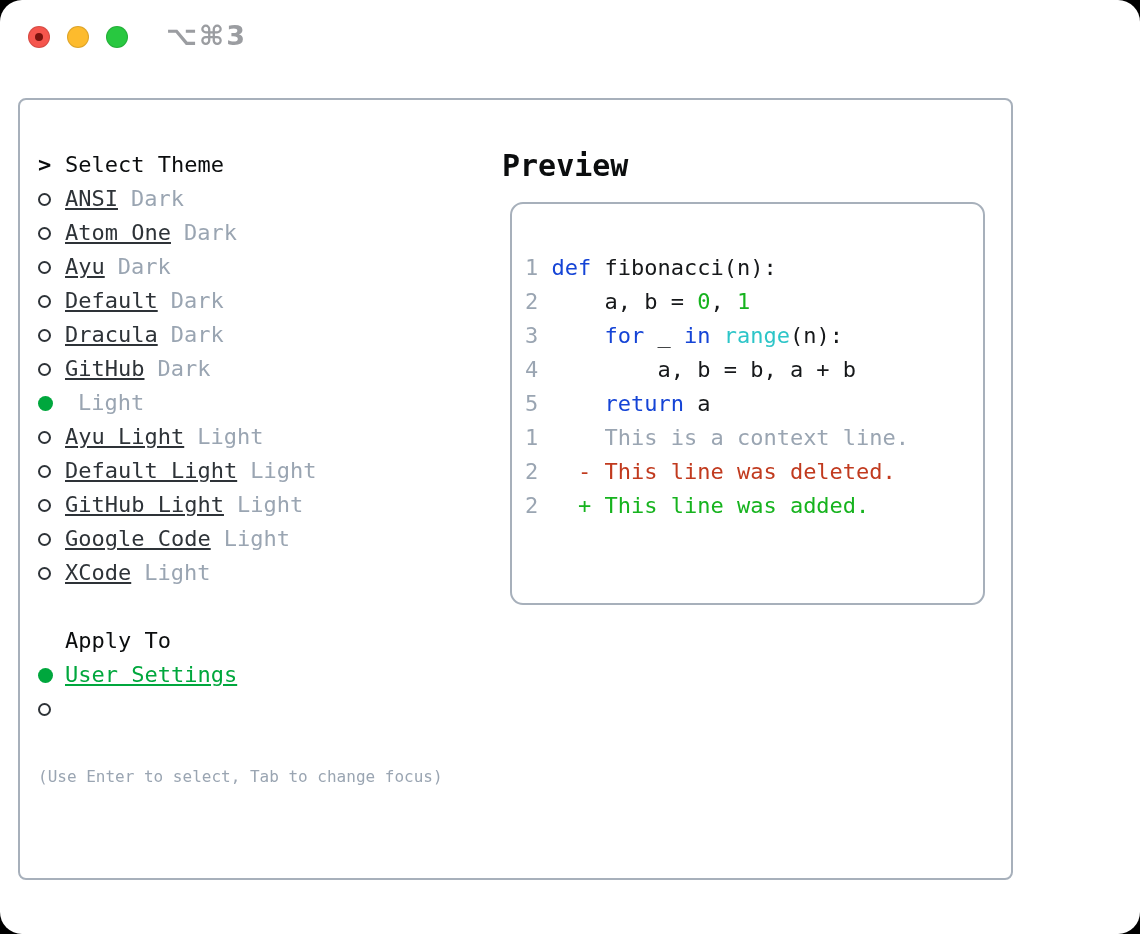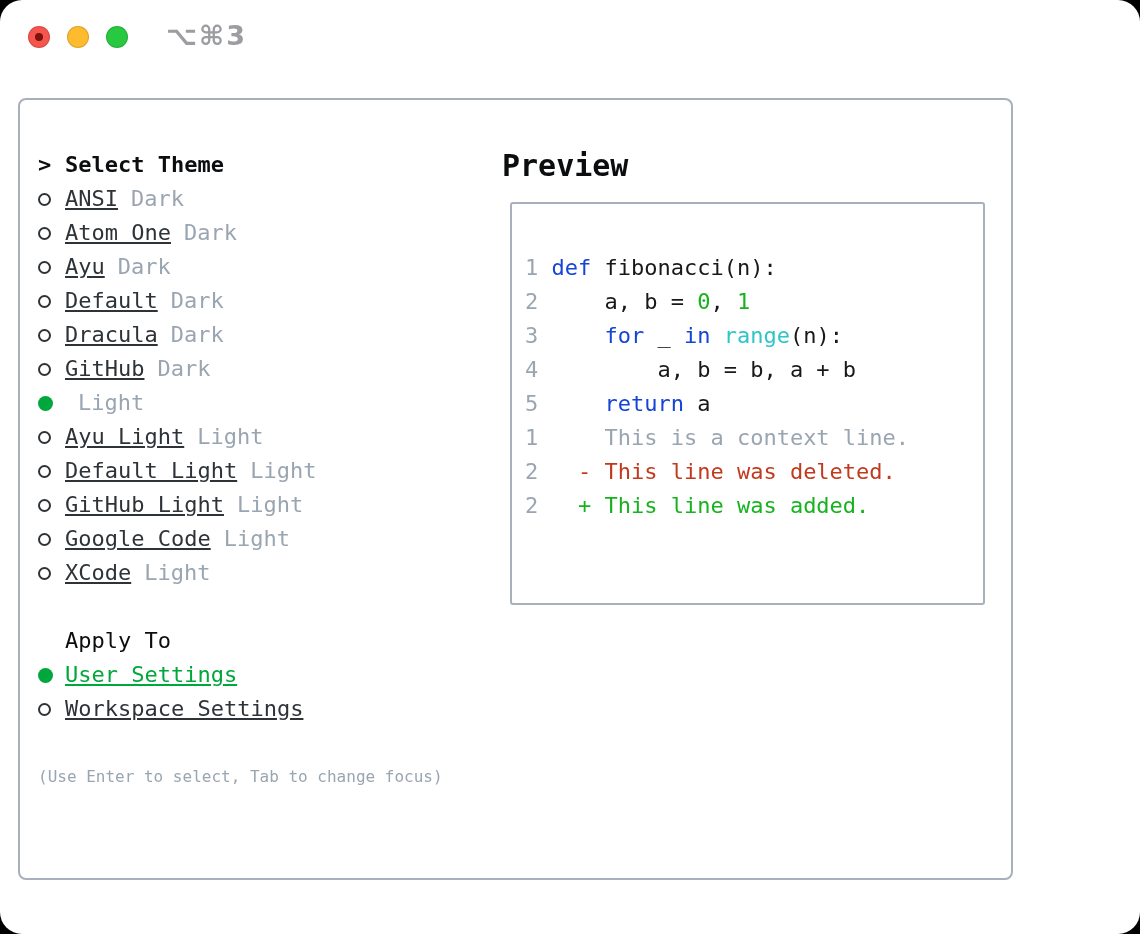--- a/index.html
+++ b/index.html
@@ -72,41 +72,41 @@
   }
   .row { display: flex; align-items: center; height: 34px; white-space: pre; }
   .row.spacer { height: 34px; }
   .marker { display: inline-flex; width: 27px; flex: none; align-items: center; }
   .prompt { display: inline-block; width: 27px; flex: none; font-weight: bold; color: var(--heading); }
   .dot {
     width: 13px; height: 13px; border-radius: 50%;
     border: 2px solid var(--text); background: transparent;
   }
   .dot.sel { width: 15px; height: 15px; border: none; background: var(--accent); }
-  .title { font-weight: bold; color: var(--heading); text-align: right; }
+  .title { font-weight: normal; color: var(--heading); text-align: right; }
   .name { color: var(--text); text-decoration: underline; }
   .name.selected { color: var(--accent); }
   .tag { color: var(--muted); margin-left: 13px; }
   .apply-title { color: var(--heading); }
   .hint {
     margin-top: 34px; width: 415px;
     color: var(--muted); font-size: 16px; line-height: 34px;
   }
 
   
   .preview-title {
     position: absolute; left: 482px; top: 48px; height: 34px;
     display: flex; align-items: center;
     font-size: 30px; font-weight: bold; color: var(--heading);
   }
   .preview-box {
     position: absolute; left: 490px; top: 102px;
     width: 475px; height: 403px;
     border: 2px solid var(--panel-border);
-    border-radius: 3px;
+    border-radius: 13px;
     background: #fff;
     overflow: hidden;
   }
   .code { position: absolute; left: 13px; top: 47px; font-size: 22px; line-height: 34px; }
   .code-line { height: 34px; white-space: pre; }
   .lineno { display: inline-block; width: 1ch; margin-right: 1ch; text-align: right; color: var(--lineno); }
   .c-keyword { color: var(--keyword); }
   .c-builtin { color: var(--builtin); }
   .c-number  { color: var(--number); }
   .c-plain   { color: #16181a; }
@@ -153,21 +153,21 @@
 
       <div class="row spacer"></div>
 
       <div class="row">
         <span class="marker"></span>
         <span class="apply-title">Apply To</span>
       </div>
 
       <div id="apply-list">
           <span class="row"><span class="marker"><span class="dot sel"></span></span><span class="name selected">User Settings</span></span>
-          <span class="row"><span class="marker"><span class="dot"></span></span><span class="name">Workspace Settings</span></span>
+          <span class="row"><span class="marker"><span class="dot"></span></span></span>
         </div>
 
       <div class="hint">(Use Enter to select, Tab to change focus)</div>
     </div>
 
     <div class="preview-title">Preview</div>
 
     <div class="preview-box">
       <div class="code" id="code-lines"><span class="code-line"><span class="lineno">1</span><span class="c-keyword">def</span><span class="c-plain"> fibonacci(n):</span></span><span class="code-line"><span class="lineno">2</span><span class="c-plain">    a, b = </span><span class="c-number">0</span><span class="c-plain">, </span><span class="c-number">1</span></span><span class="code-line"><span class="lineno">3</span><span class="c-plain">    </span><span class="c-keyword">for</span><span class="c-plain"> _ </span><span class="c-keyword">in</span><span class="c-plain"> </span><span class="c-builtin">range</span><span class="c-plain">(n):</span></span><span class="code-line"><span class="lineno">4</span><span class="c-plain">        a, b = b, a + b</span></span><span class="code-line"><span class="lineno">5</span><span class="c-plain">    </span><span class="c-keyword">return</span><span class="c-plain"> a</span></span><span class="code-line"><span class="lineno"></span></span><span class="code-line"><span class="lineno">1</span><span class="c-context">    This is a context line.</span></span><span class="code-line"><span class="lineno">2</span><span class="c-deleted">  - This line was deleted.</span></span><span class="code-line"><span class="lineno">2</span><span class="c-added">  + This line was added.</span></span></div>
     </div>

